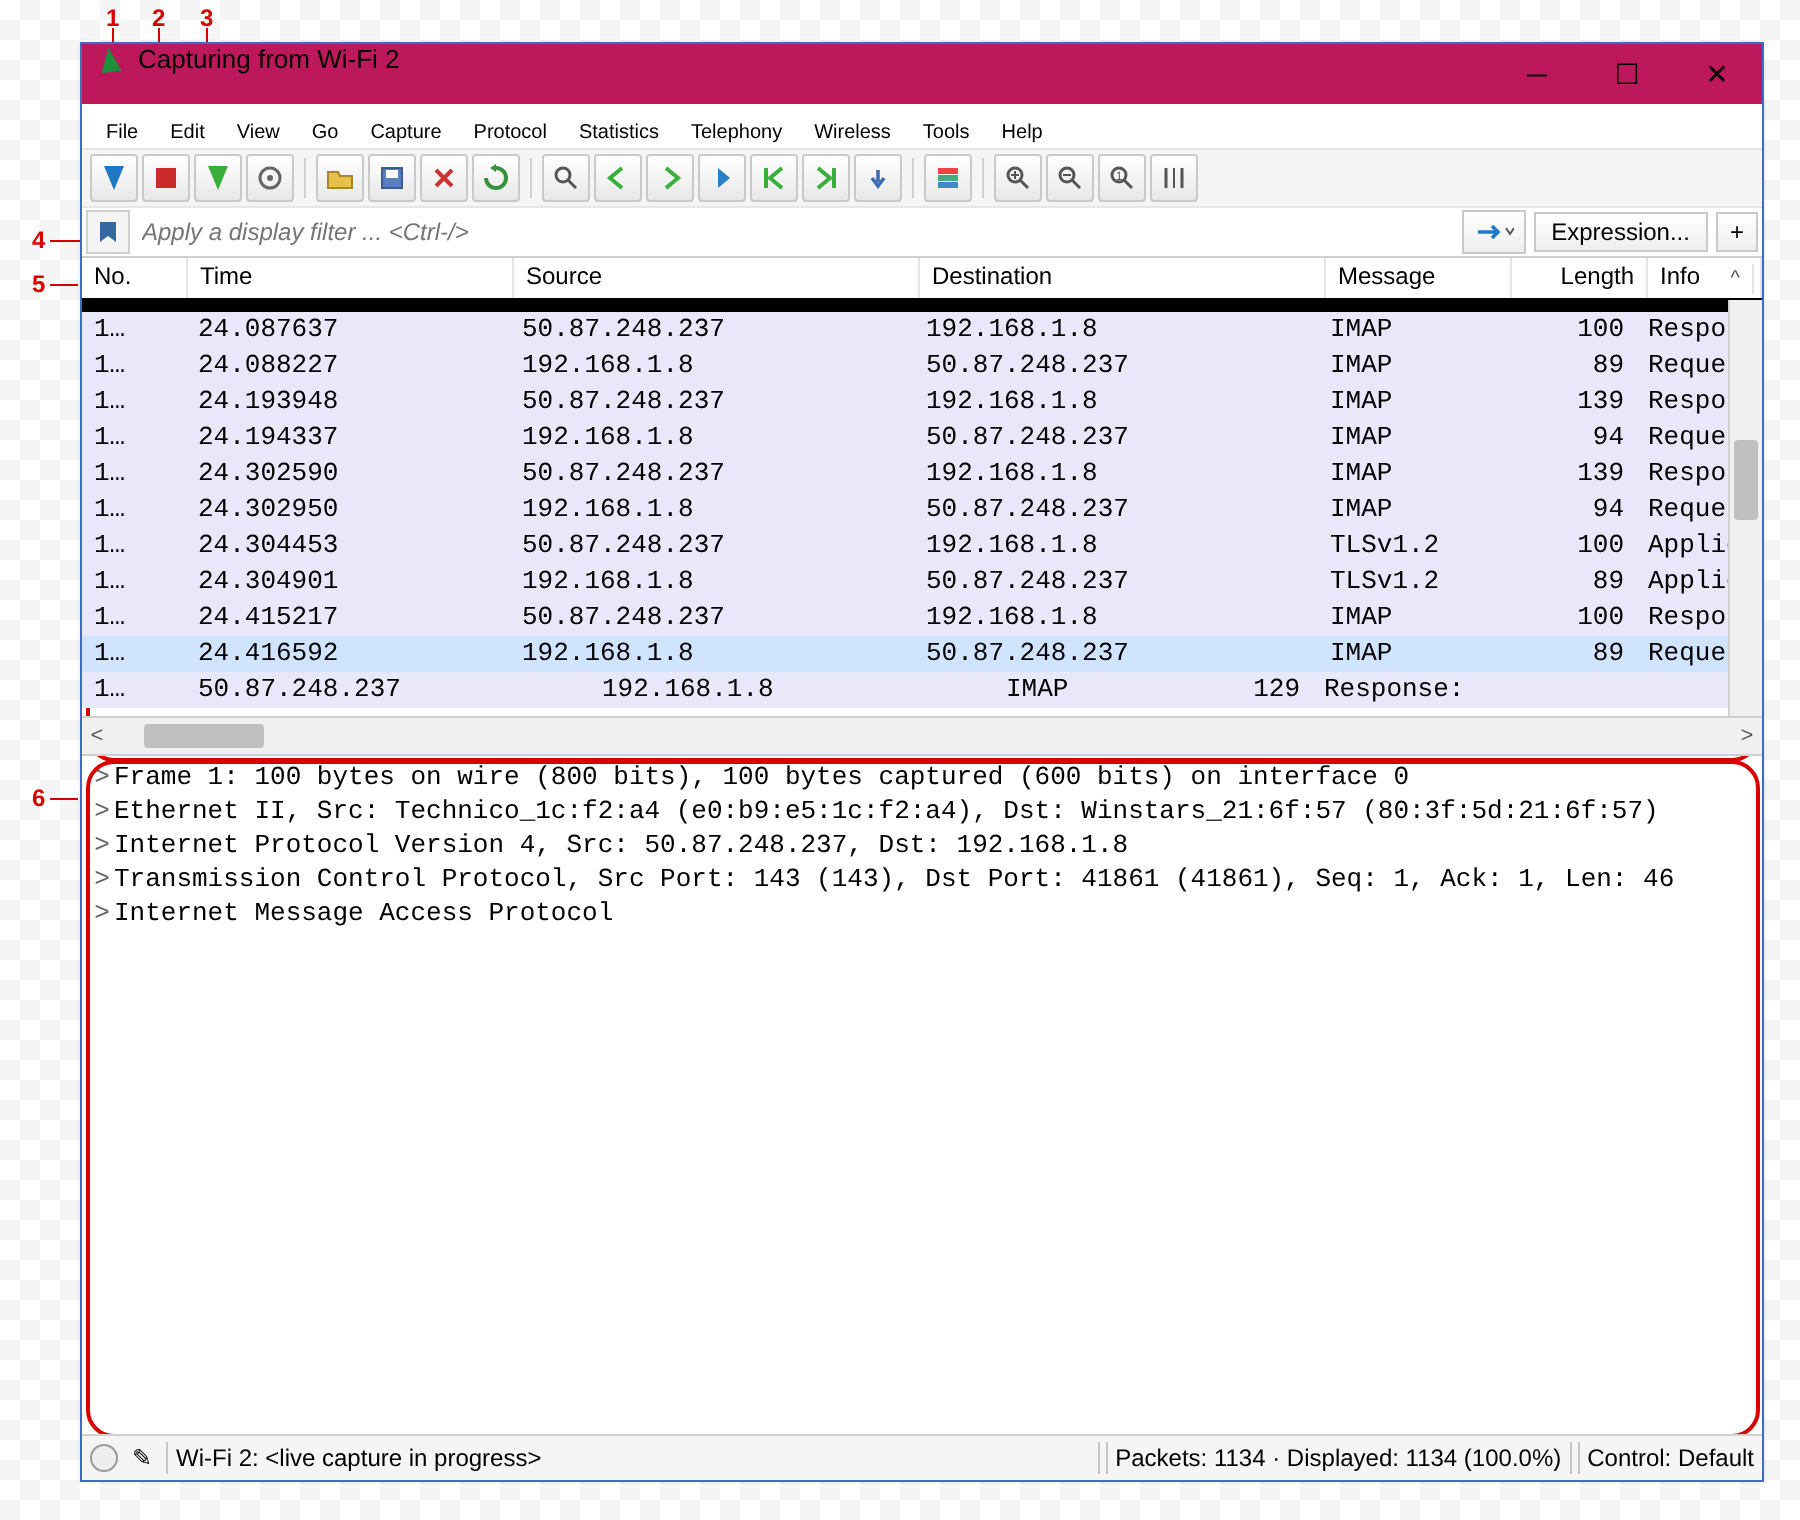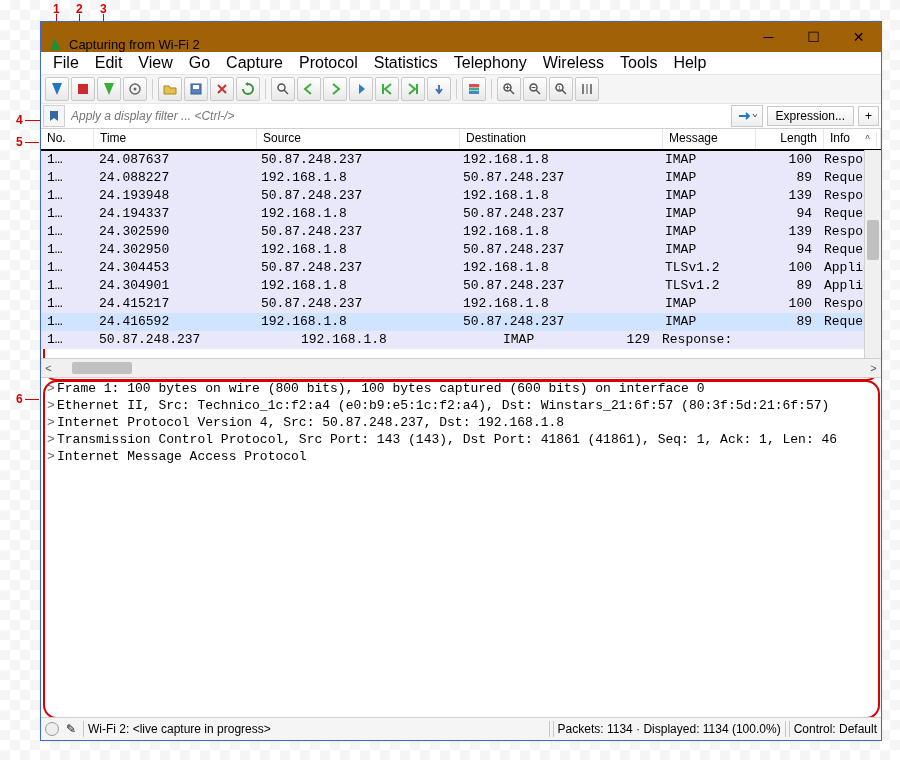--- a/index.html
+++ b/index.html
@@ -2,42 +2,42 @@
 <html><head>
 <meta charset="utf-8">
 <style>
 html,body{margin:0;padding:0;font-family:Arial,Helvetica,sans-serif;font-size:12px;color:#000;background:#fff}
 .page{position:relative;width:900px;height:760px;background:repeating-conic-gradient(#f5f5f5 0 25%,#fff 0 50%) 0 0/20px 20px;}
 .win{position:absolute;left:40px;top:21px;width:840px;height:718px;border:1px solid #4169c8;background:#fff;box-shadow:0 0 2px rgba(0,0,0,.1)}
 
 .ann-line{position:absolute;background:#d90000}
 .ann-num{position:absolute;font-size:12px;font-weight:bold;color:#d90000;font-family:Arial}
 
-.titlebar{height:30px;display:flex;align-items:flex-end;padding:0 0 0 6px;background:#a16207}
+.titlebar{height:30px;display:flex;align-items:flex-start;padding:0 0 0 6px;background:#be185d}
 .logo{width:16px;height:16px;position:relative;margin-right:6px}
 .logo:before{content:"";position:absolute;left:3px;top:2px;width:0;height:0;border-left:5px solid transparent;border-right:5px solid transparent;border-bottom:12px solid #1b8f3a;transform:rotate(-8deg)}
 .title{flex:1;font-size:13px}
 .winbtn{width:45px;height:30px;display:flex;align-items:center;justify-content:center;font-size:14px}
 
-.menubar{height:22px;display:flex;align-items:flex-end;padding:0 4px;font-size:16px}
+.menubar{height:22px;display:flex;align-items:flex-end;padding:0 4px;font-size:10px}
 .menubar span{padding:2px 8px}
 
 .toolbar{height:28px;border-top:1px solid #e6e6e6;border-bottom:1px solid #e6e6e6;background:#f5f5f5;display:flex;align-items:center;padding:0 4px;gap:2px}
 .tb{width:22px;height:22px;border:1px solid #c9c9c9;border-radius:2px;background:linear-gradient(#fff,#e8e8e8);display:flex;align-items:center;justify-content:center}
 .tb svg{width:14px;height:14px}
 .tb-sep{width:1px;height:20px;background:#d0d0d0;margin:0 3px}
 
 .filterbar{height:24px;display:flex;align-items:center;border-bottom:1px solid #d0d0d0}
 .fb-icon{width:20px;height:20px;display:flex;align-items:center;justify-content:center;border:1px solid #d0d0d0;margin:0 2px;background:#f5f5f5}
 .filter-input{flex:1;border:none;outline:none;font-size:12px;font-style:italic;color:#0f172a;padding:2px 4px}
 .expr-btn{border:1px solid #c9c9c9;background:linear-gradient(#fff,#eee);padding:2px 8px;font-size:12px;margin:0 2px}
 .dropdown-icon{width:30px;height:20px;border:1px solid #c9c9c9;background:linear-gradient(#fff,#eee);display:flex;align-items:center;justify-content:center;margin-right:2px}
 
 .packetlist{height:248px;overflow:hidden;position:relative;border-bottom:1px solid #d0d0d0}
-.pl-head{height:20px;background:#fff;border-bottom:2px solid #000000;display:flex;font-size:12px}
+.pl-head{height:20px;background:#fff;border-bottom:7px solid #000000;display:flex;font-size:12px}
 .pl-head div{border-right:1px solid #e6e6e6;padding:2px 6px;white-space:nowrap;overflow:hidden}
 .col-no{width:40px}
 .col-time{width:150px}
 .col-src{width:190px}
 .col-dst{width:190px}
 .col-proto{width:80px}
 .col-len{width:55px;text-align:right}
 .col-info{flex:1}
 .pl-body{height:208px;overflow:hidden}
 .pl-row{height:18px;display:flex;font-family:"Courier New",monospace;font-size:13px;background:#e8e8fa}

